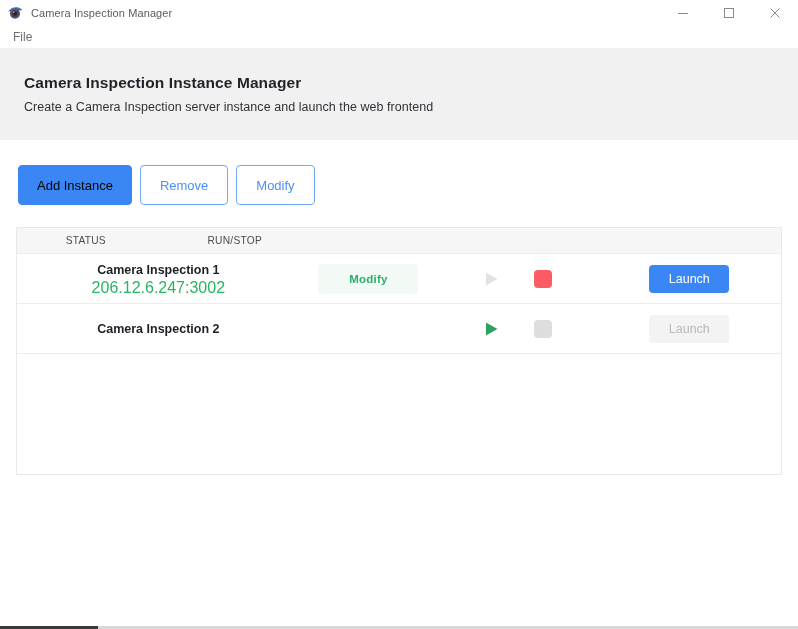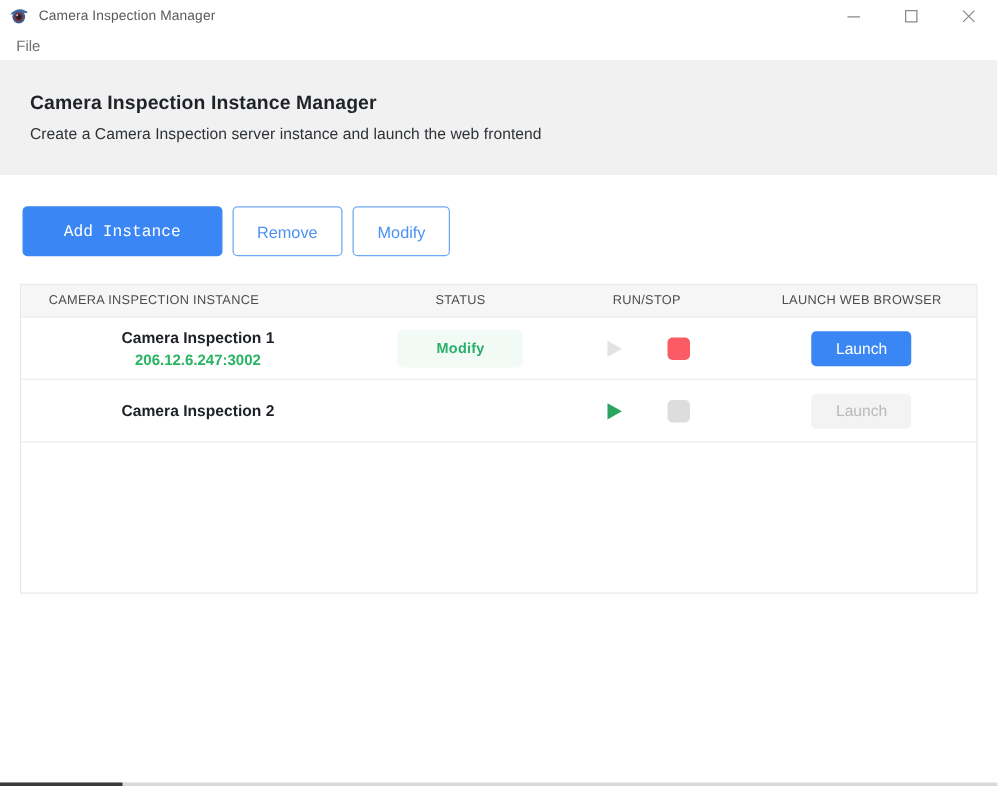--- a/index.html
+++ b/index.html
@@ -125,24 +125,23 @@
     font-family: "Liberation Sans", sans-serif;
     display: inline-flex;
     align-items: center;
     justify-content: center;
     cursor: pointer;
     white-space: nowrap;
     border: 1px solid transparent;
   }
   .btn-primary {
     background: #3a86f5;
-    color: #ffffff;
-    padding: 0 32px;
+    color: #000000;
+    padding: 0 18px;
     border-color: #3a86f5;
-    font-family: Liberation Mono, monospace;
   }
   .btn-outline {
     background: #ffffff;
     color: #4a90f7;
     border: 1px solid #6ea8f9;
     padding: 0 19px;
   }
 
   
   .table-panel {
@@ -193,22 +192,22 @@
   .cell-run    { width: 21%; flex-direction: row; gap: 30px; }
   .cell-launch { width: 24%; }
 
   .inst-name {
     font-size: 12.5px;
     font-weight: bold;
     color: #1d2025;
     line-height: 16px;
   }
   .inst-addr {
-    font-size: 12px;
-    font-weight: bold;
+    font-size: 16px;
+    font-weight: normal;
     color: #28b463;
     line-height: 16px;
     margin-top: 2px;
   }
 
   .badge {
     background: #f1faf4;
     color: #2ab06b;
     font-size: 11.5px;
     font-weight: bold;
@@ -323,24 +322,22 @@
   <div class="content">
 
     <div class="actions">
       <button class="btn btn-primary">Add Instance</button>
       <button class="btn btn-outline">Remove</button>
       <button class="btn btn-outline">Modify</button>
     </div>
 
     <div class="table-panel">
       <div class="table-head">
-        <div class="th col-name">CAMERA INSPECTION INSTANCE</div>
         <div class="th col-status">STATUS</div>
         <div class="th col-run">RUN/STOP</div>
-        <div class="th col-launch">LAUNCH WEB BROWSER</div>
       </div>
 
       <div class="table-body">
 
         <div class="trow">
           <div class="cell cell-name">
             <div class="inst-name">Camera Inspection 1</div>
             <div class="inst-addr">206.12.6.247:3002</div>
           </div>
           <div class="cell cell-status">

